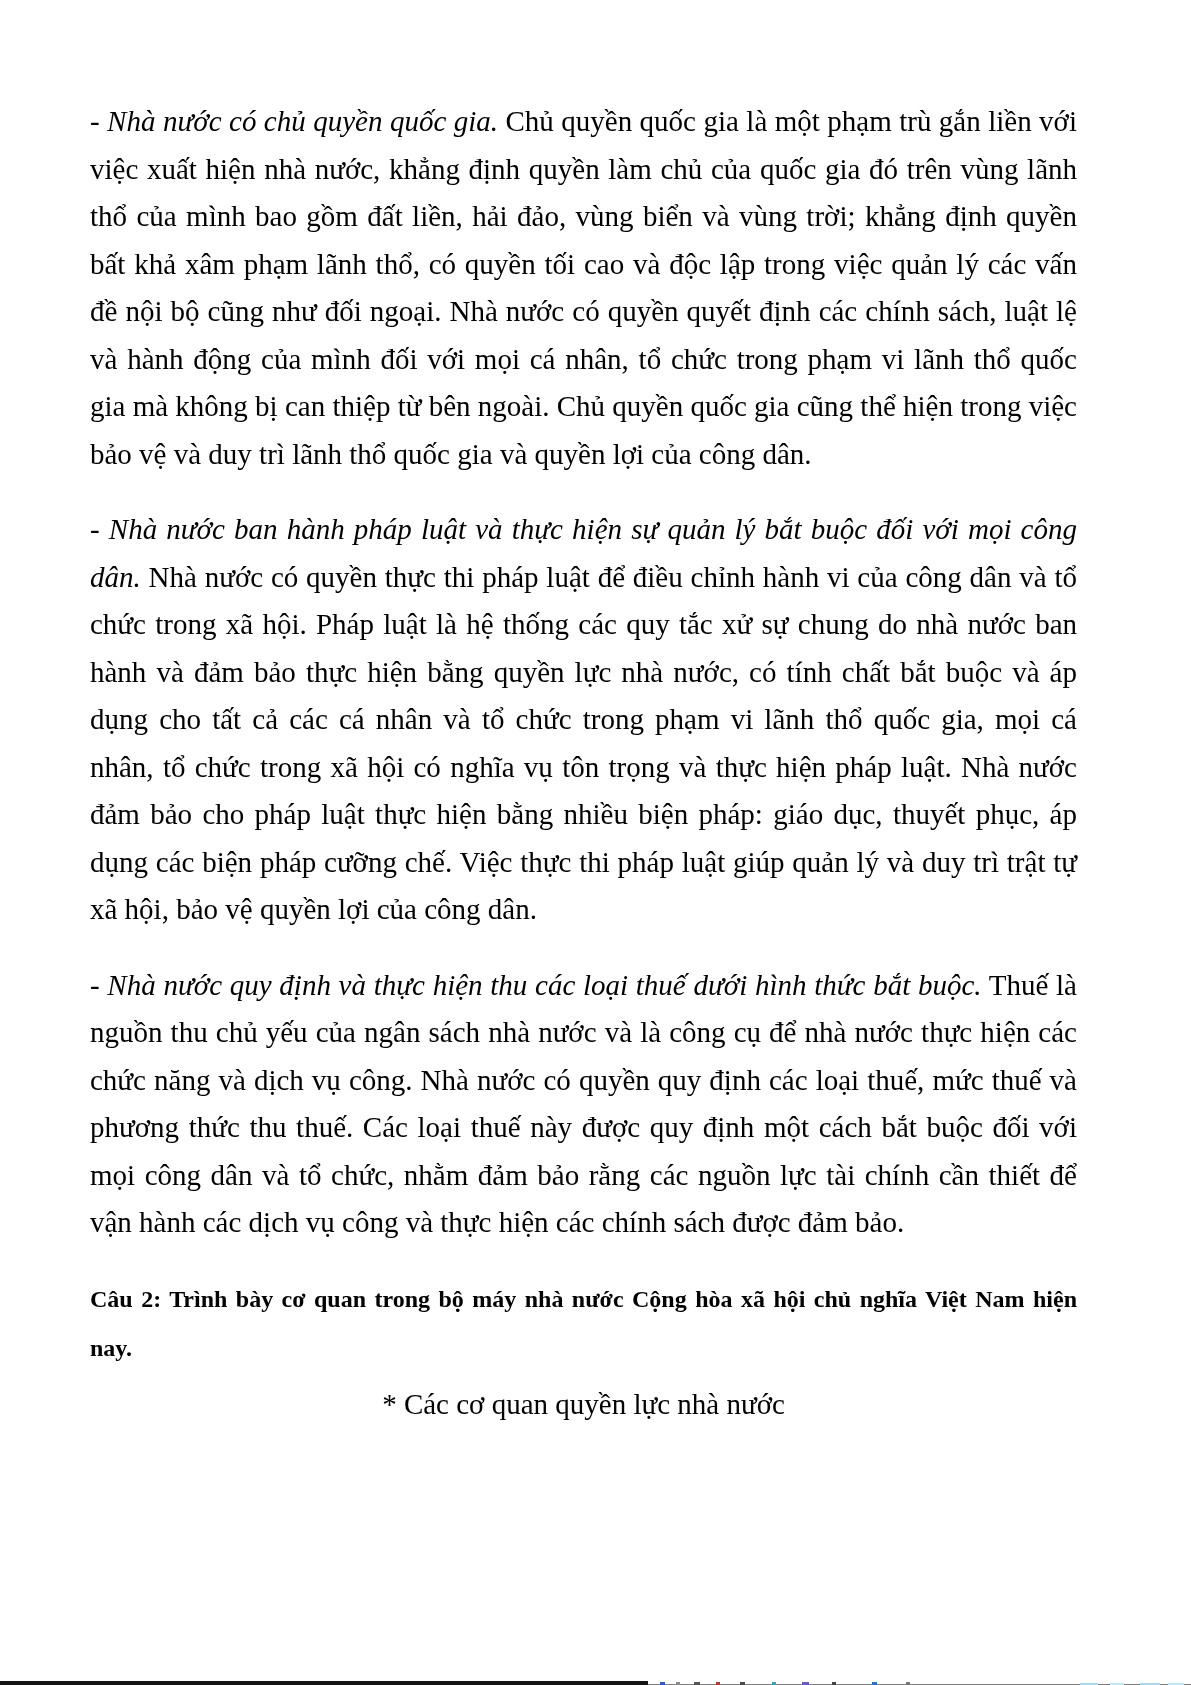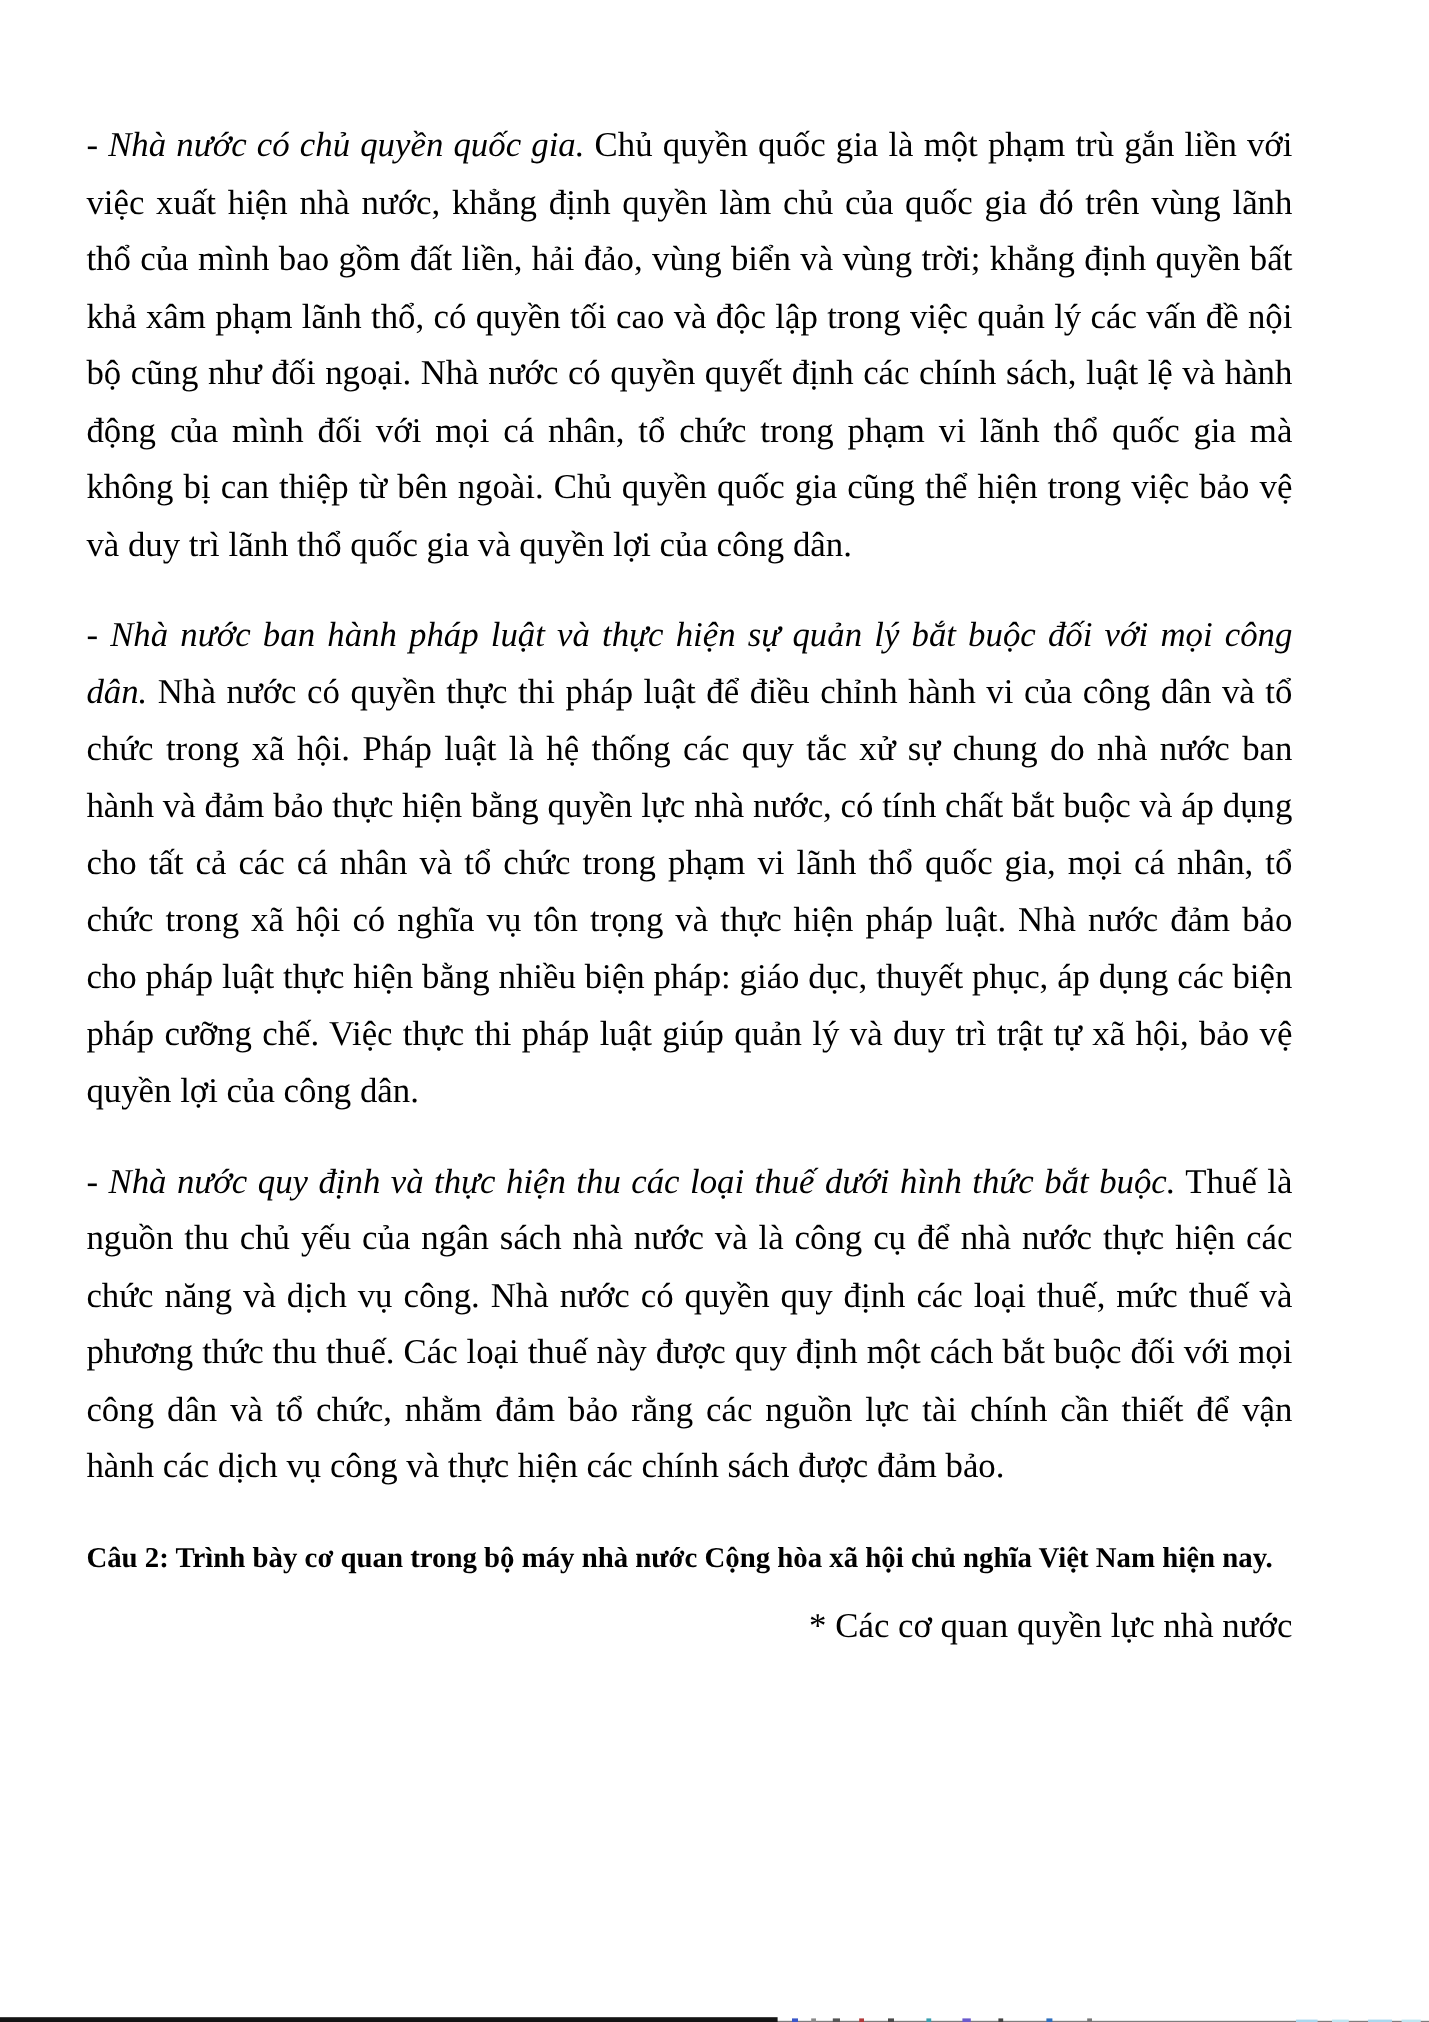--- a/index.html
+++ b/index.html
@@ -13,42 +13,42 @@
     position: relative;
     overflow: hidden;
     background: #ffffff;
     color: #000000;
     font-family: "Liberation Serif", "DejaVu Serif", serif;
   }
   .page {
     position: absolute;
     inset: 0;
     box-sizing: border-box;
-    padding: 98px 114px 0 72px;
+    padding: 98px 114px 0 90px;
   }
   p.body-para {
     font-size: 29px;
     line-height: 47.5px;
     text-align: justify;
     margin: 0 0 28px 0;
   }
   p.body-para em {
     font-style: italic;
   }
   h2.heading {
     font-size: 24px;
     line-height: 49px;
     font-weight: bold;
     text-align: justify;
     margin: 0 0 8px 0;
   }
   p.star-line {
     font-size: 29px;
     line-height: 47.5px;
-    text-align: right;
+    text-align: center;
     margin: 0;
   }
   
   .bottom-strip {
     position: absolute;
     left: 0;
     right: 0;
     bottom: 0;
     height: 5px;
   }

